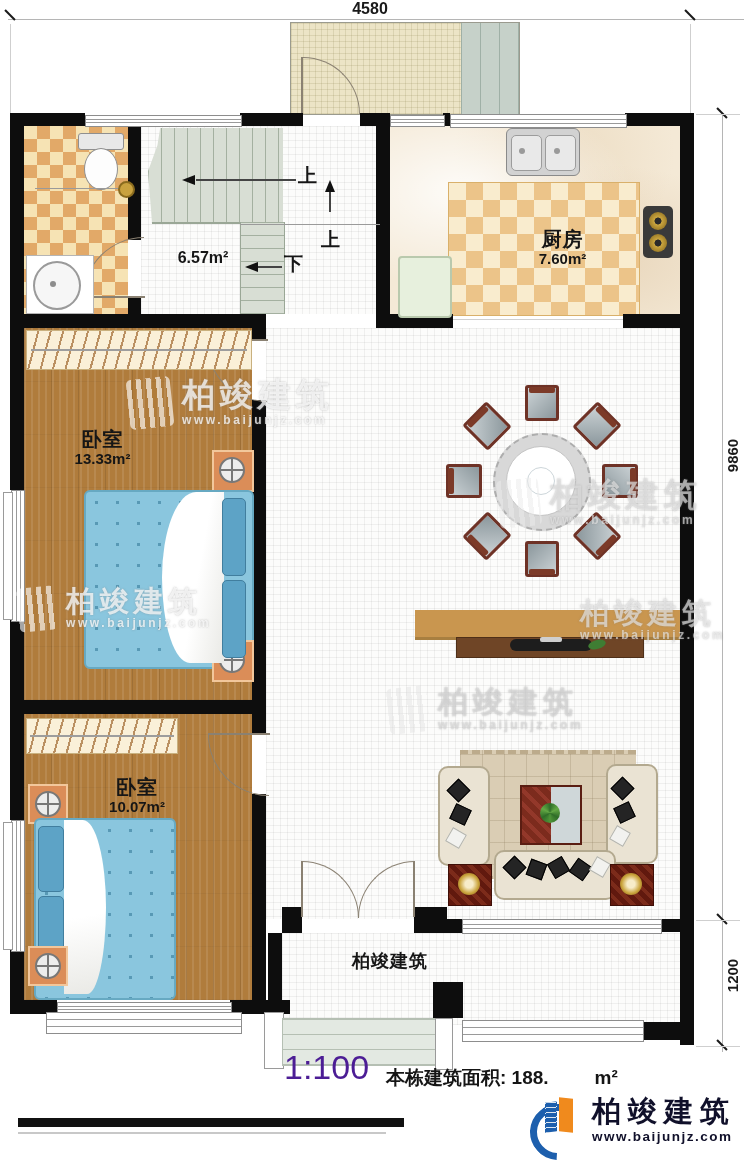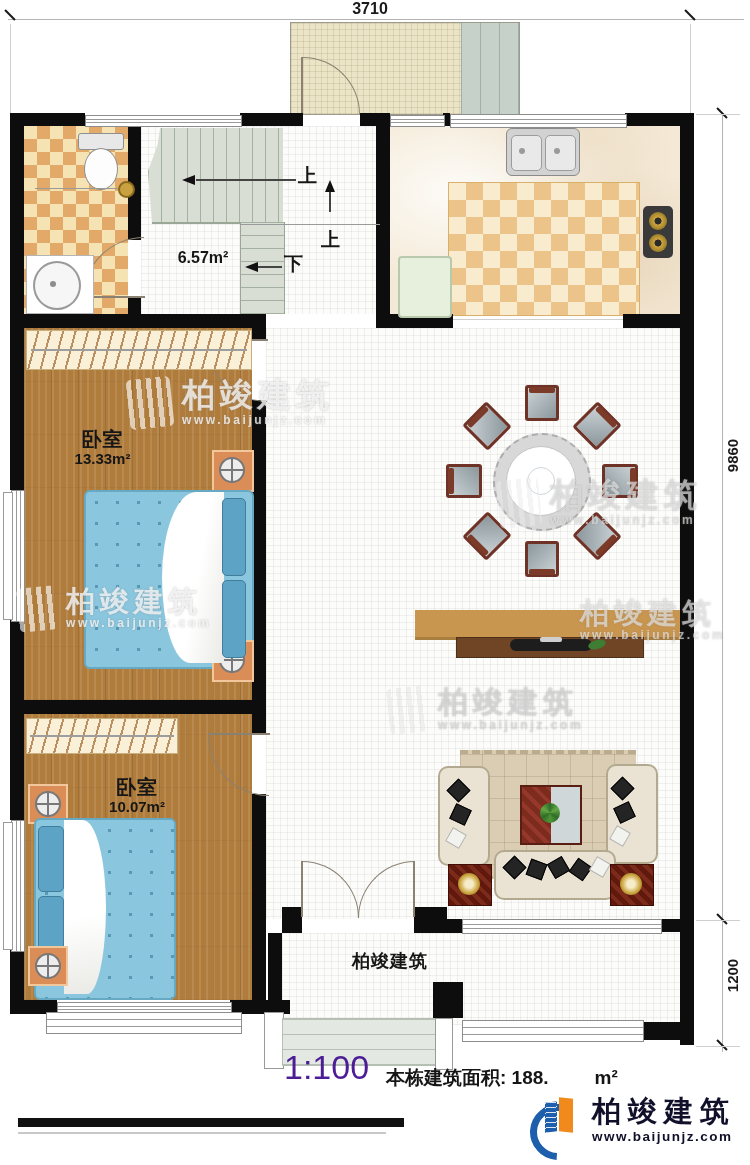--- a/index.html
+++ b/index.html
@@ -76,21 +76,21 @@
         background-image:repeating-linear-gradient(0deg,transparent 0 4px,rgba(255,255,255,.85) 4px 5px)}
   .lgi .b2{position:absolute;left:31px;top:4px;width:14px;height:34px;background:#f08a1d;transform:skewY(7deg)}
   .lgt1{font-size:29px;font-weight:800;letter-spacing:7px;color:#10102a;line-height:1.2}
   .lgt2{font-size:13.5px;font-weight:700;letter-spacing:1.5px;color:#10102a}
 </style>
 </head>
 <body>
 
 <div class="page">
 
-  <div class="dimtxt" style="left:290px;top:0;width:160px">3710</div>
+  <div class="dimtxt" style="left:290px;top:0;width:160px">4580</div>
   <div class="line" style="left:8px;top:19px;width:736px;height:1px"></div>
   <div class="tick" style="left:3px;top:14px"></div>
   <div class="tick" style="left:683px;top:14px"></div>
   <div class="xline" style="left:10px;top:24px;width:1px;height:89px"></div>
   <div class="xline" style="left:690px;top:24px;width:1px;height:89px"></div>
 
   <div class="line" style="left:722px;top:115px;width:1px;height:937px"></div>
   <div class="tick" style="left:715px;top:112px"></div>
   <div class="tick" style="left:715px;top:918px"></div>
   <div class="tick" style="left:715px;top:1044px"></div>
@@ -262,20 +262,24 @@
   <div class="nst" style="left:28px;top:946px;width:36px;height:36px;z-index:7"></div>
   <div class="lamp" style="left:35px;top:953px;width:22px;height:22px;z-index:8"></div>
 
   <div class="sill" style="left:264px;top:1012px;width:18px;height:55px"></div>
   <div class="a" style="left:282px;top:1018px;width:153px;height:46px;background:#e3e9e2;background-image:repeating-linear-gradient(0deg,#b5bfb3 0 1px,transparent 1px 15px);border:1px solid #b5bfb3"></div>
   <div class="sill" style="left:435px;top:1018px;width:16px;height:50px"></div>
 
   <div class="rl" style="left:158px;top:248px;width:90px">
     <div class="ar" style="font-size:16px">6.57m²</div>
   </div>
+  <div class="rl" style="left:505px;top:228px;width:115px">
+    <div class="n">厨房</div>
+    <div class="ar">7.60m²</div>
+  </div>
   <div class="rl" style="left:40px;top:428px;width:125px">
     <div class="n">卧室</div>
     <div class="ar">13.33m²</div>
   </div>
   <div class="rl" style="left:82px;top:776px;width:110px">
     <div class="n">卧室</div>
     <div class="ar">10.07m²</div>
   </div>
   <div class="rl" style="left:340px;top:952px;width:100px">
     <div class="n" style="font-size:18px">柏竣建筑</div>

